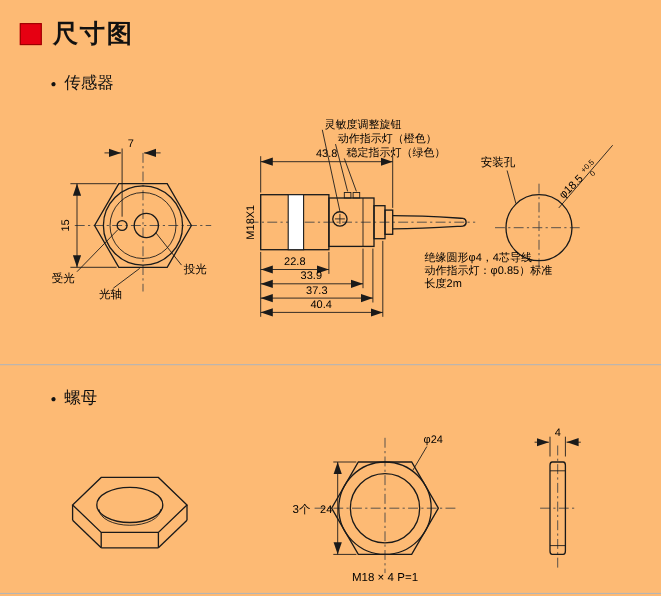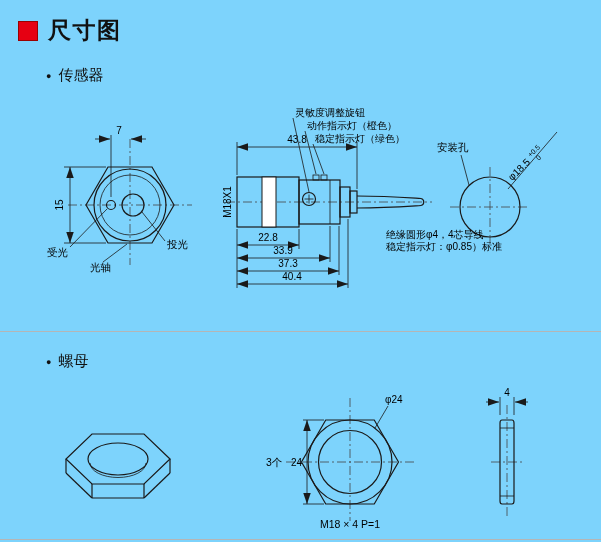--- a/index.html
+++ b/index.html
@@ -1,18 +1,18 @@
 <!DOCTYPE html>
 <html><head>
 <meta charset="utf-8">
 <style>
   * { margin:0; padding:0; box-sizing:border-box; }
   html,body { width:601px; height:542px; }
   body { font-family:"Liberation Sans","DejaVu Sans",sans-serif; background:#fff; color:#000; }
-  .page { position:relative; width:601px; height:542px; background:#7dd3fc; overflow:hidden; }
+  .page { position:relative; width:601px; height:542px; background:#fdba74; overflow:hidden; }
 
   .header { position:absolute; left:18px; top:15px; display:flex; align-items:center; gap:10px; }
   .title-icon { width:20px; height:20px; background:#e60012; border:1px solid #9b0000; }
   .page-title { font-size:23px; font-weight:bold; letter-spacing:1.5px; color:#111; }
 
   .section-heading { position:absolute; display:flex; align-items:center; gap:7px; font-size:15px; color:#111; }
   .section-heading .bullet { font-size:9px; line-height:1; position:relative; top:1px; }
   #sensor-heading { left:46px; top:66px; }
   #nut-heading { left:46px; top:352px; }
 
@@ -146,21 +146,22 @@
           <tspan>φ18.5</tspan>
           <tspan font-size="7" dx="1" dy="-4">+0.5</tspan>
           <tspan font-size="7" dx="-13" dy="8">0</tspan>
         </text>
       </g>
     </g>
   </svg>
 
   <div class="cable-note">
     <div>绝缘圆形φ4，4芯导线</div>
-    <div>稳定指示灯：φ0.85）标准</div>
+    <div>动作指示灯：φ0.85）标准</div>
+    <div>长度2m</div>
   </div>
 
   <div class="divider" id="divider-mid"></div>
 
   <div class="section-heading" id="nut-heading">
     <span class="bullet">●</span>
     <span>螺母</span>
   </div>
 
   <svg id="nut-svg" width="601" height="167" viewBox="0 0 601 167">

